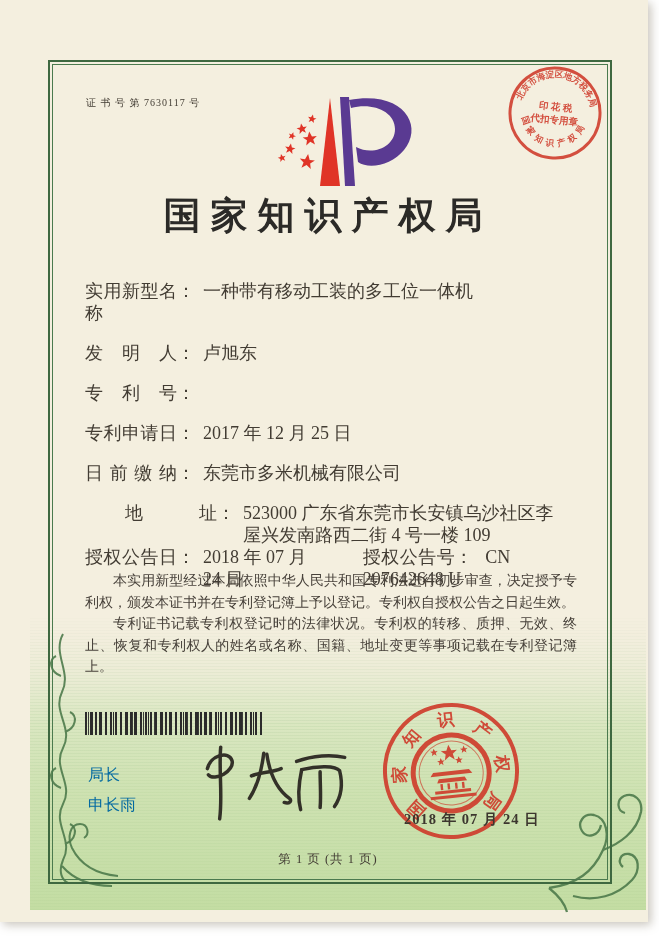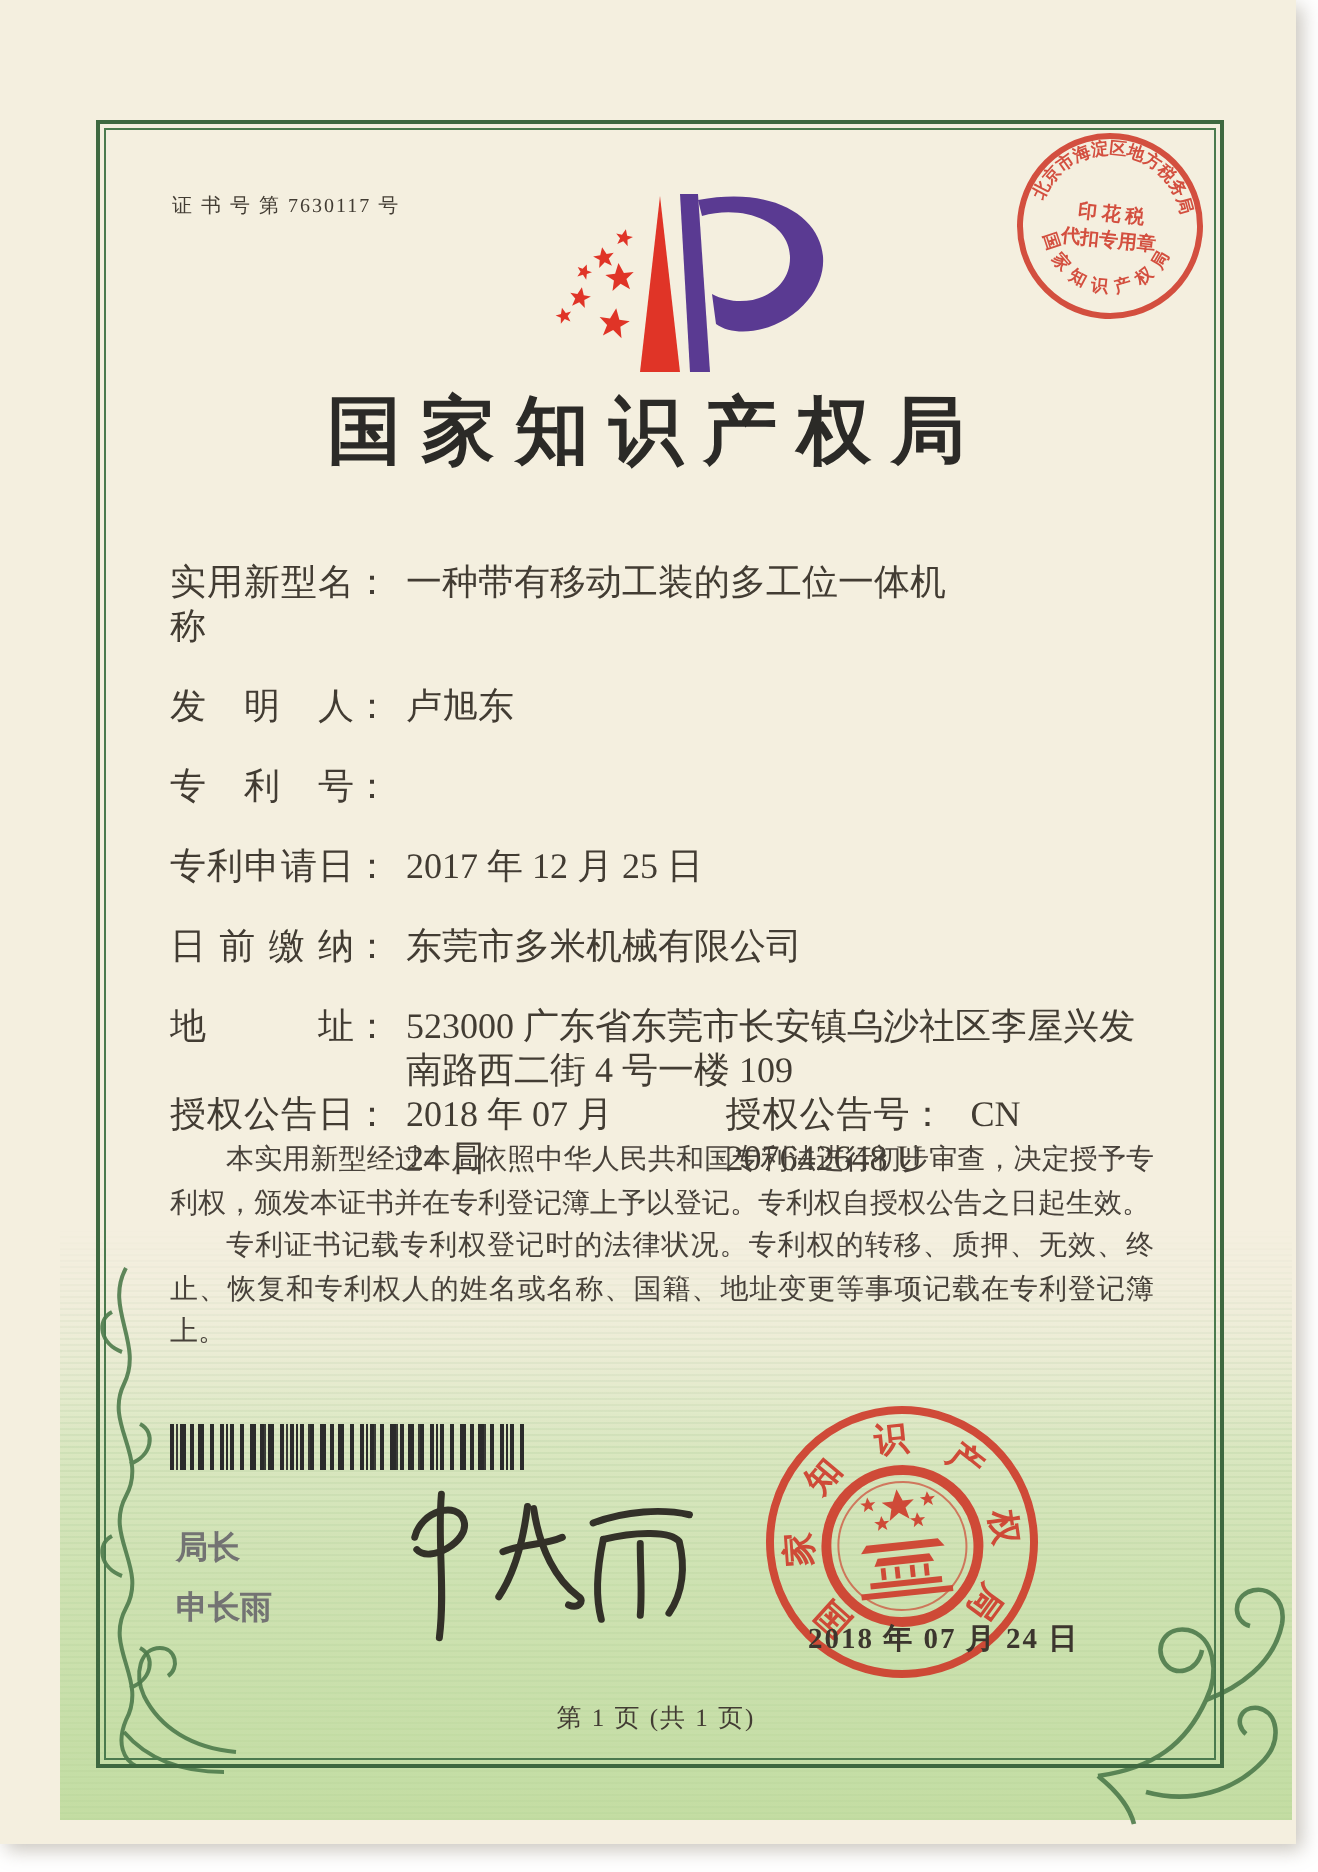--- a/index.html
+++ b/index.html
@@ -19,38 +19,38 @@
   .content{z-index:4;color:#423c33;}
 
   #cert-no{left:86px;top:96px;font-size:10px;letter-spacing:1px;}
   #logo{left:252px;top:88px;width:180px;height:112px;}
   #tax-seal{left:504px;top:62px;width:102px;height:102px;transform:rotate(6deg);opacity:.88;}
   #title{left:48px;top:191px;width:560px;text-align:center;font-size:37px;font-weight:bold;
     letter-spacing:10px;color:#2b2a27;}
 
   #fields{left:85px;top:280px;width:486px;font-size:18px;}
   .frow{display:flex;line-height:22px;margin-bottom:18px;}
-  .frow.addr{margin-bottom:0;}
+  .frow.addr{margin-bottom:0;margin-left:40px;}
   .flabel{display:inline-block;width:92px;text-align:justify;text-align-last:justify;flex:0 0 92px;}
   .fcolon{flex:0 0 auto;}
   .fvalue{margin-left:8px;}
   .addr .fvalue{width:396px;}
   .grant{display:flex;gap:40px;}
   .grant .cell1{display:flex;width:286px;}
 
   #paragraphs{left:85px;top:570px;width:492px;font-size:14px;line-height:21.5px;
     text-align:justify;color:#47413a;}
   #paragraphs p{margin:0;text-indent:2em;}
 
   #barcode{left:85px;top:712px;width:177px;height:23px;background:
     repeating-linear-gradient(90deg,#2b2b2b 0 2px,transparent 2px 5px),
     repeating-linear-gradient(90deg,#2b2b2b 0 1px,transparent 1px 7px),
     repeating-linear-gradient(90deg,transparent 0 3px,rgba(40,40,40,.9) 3px 4px,transparent 4px 11px);
     z-index:4;}
-  #signer{left:88px;top:760px;font-size:16px;line-height:30px;color:#737373;font-weight:bold;}
+  #signer{left:88px;top:760px;font-size:16px;line-height:30px;color:#0369a1;}
   #signature{left:190px;top:742px;width:168px;height:82px;z-index:5;}
   #cnipa-seal{left:375px;top:695px;width:152px;height:152px;transform:rotate(-6deg);opacity:.9;z-index:4;}
   #issue-date{left:404px;top:810px;font-size:14.5px;font-weight:bold;letter-spacing:1px;color:#3c362e;z-index:5;}
   #footer{left:48px;top:851px;width:560px;text-align:center;font-size:12.5px;letter-spacing:1px;z-index:4;}
 </style>
 </head>
 <body>
 
 <svg width="0" height="0" style="position:absolute">
   <defs>

